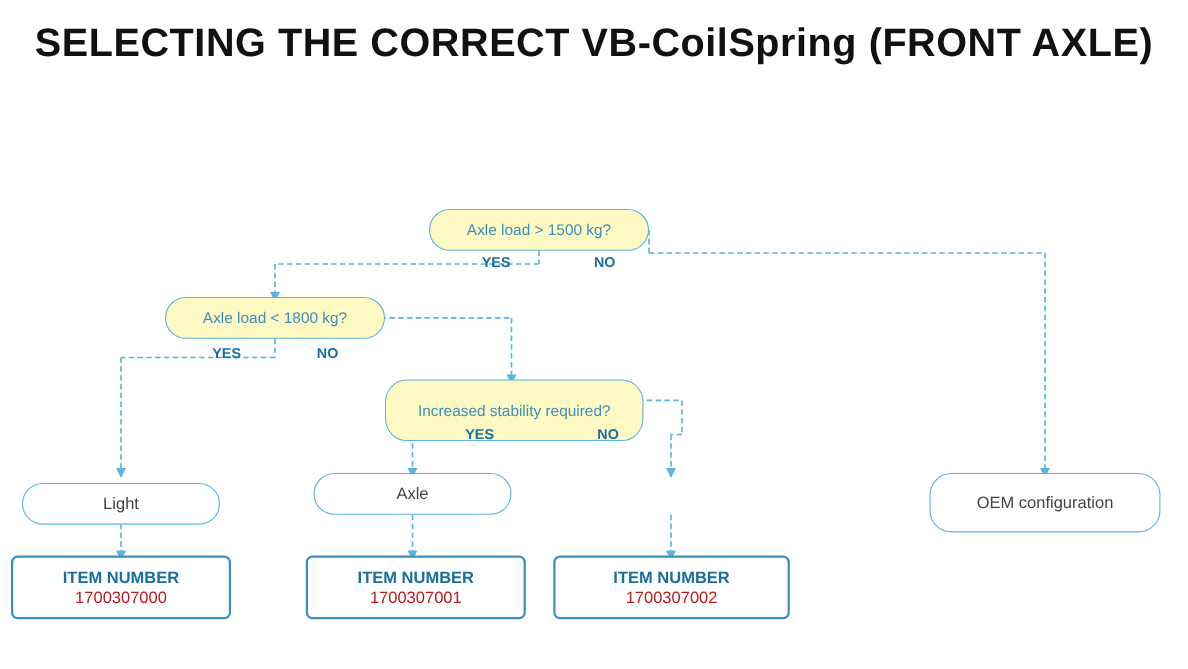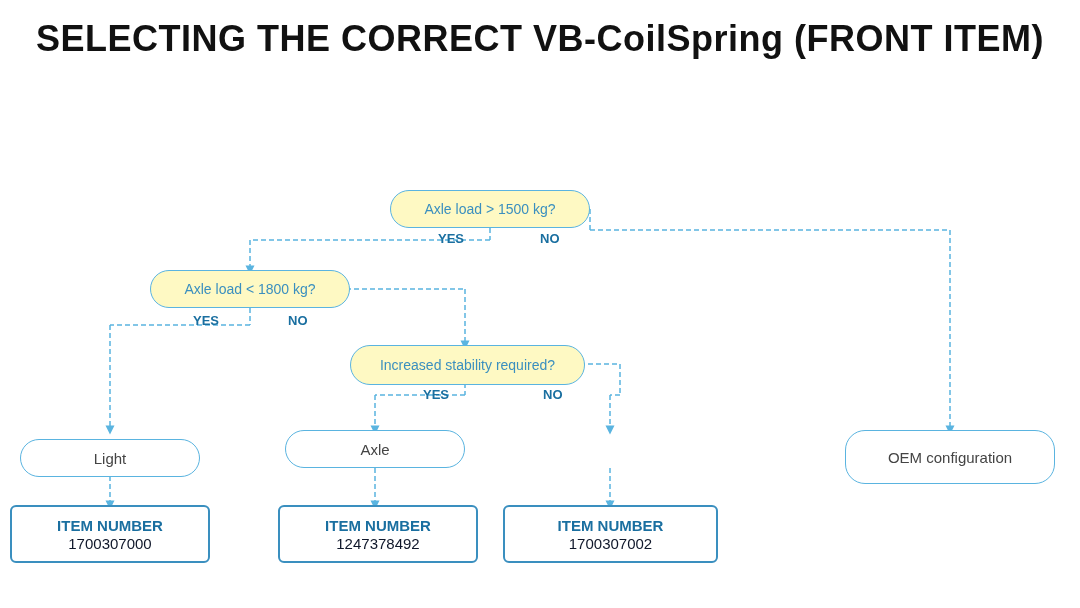--- a/index.html
+++ b/index.html
@@ -74,21 +74,21 @@
     .item-box .item-label {
       font-size: 15px;
       font-weight: 700;
       color: #1a6fa0;
       line-height: 1.3;
     }
 
     .item-box .item-number {
       font-size: 15px;
       font-weight: 400;
-      color: #0f172a;
+      color: #b91c1c;
     }
 
     
     .yn-label {
       position: absolute;
       font-size: 13px;
       font-weight: 700;
       color: #1a6fa0;
     }
 
@@ -98,21 +98,21 @@
       top: 0;
       left: 0;
       width: 1080px;
       height: 490px;
       pointer-events: none;
     }
   </style>
 </head>
 <body>
 
-<div class="page-title">SELECTING THE CORRECT VB-CoilSpring (FRONT ITEM)</div>
+<div class="page-title">SELECTING THE CORRECT VB-CoilSpring (FRONT AXLE)</div>
 
 <div class="diagram-area">
 
   <svg class="lines-svg">
     <defs>
       <marker id="arrow" markerWidth="8" markerHeight="8" refX="4" refY="4" orient="auto">
         <path d="M1,1 L7,4 L1,7 Z" fill="#5ab4e0"></path>
       </marker>
     </defs>
 
@@ -145,21 +145,21 @@
 
     <line x1="375" y1="393" x2="375" y2="430" stroke="#5ab4e0" stroke-width="1.5" stroke-dasharray="5,3" marker-end="url(#arrow)"></line>
 
     <line x1="610" y1="393" x2="610" y2="430" stroke="#5ab4e0" stroke-width="1.5" stroke-dasharray="5,3" marker-end="url(#arrow)"></line>
   </svg>
 
   <div class="decision-box" style="left:390px; top:115px; width:200px; height:38px;">Axle load &gt; 1500 kg?</div>
 
   <div class="decision-box" style="left:150px; top:195px; width:200px; height:38px;">Axle load &lt; 1800 kg?</div>
 
-  <div class="decision-box" style="left:350px; top:270px; width:235px; height:40px;">Increased stability required?</div>
+  <div class="decision-box" style="left:350px; top:270px; width:235px; height:56px;">Increased stability required?</div>
 
   <div class="yn-label" style="left:438px; top:156px;">YES</div>
   <div class="yn-label" style="left:540px; top:156px;">NO</div>
   <div class="yn-label" style="left:193px; top:238px;">YES</div>
   <div class="yn-label" style="left:288px; top:238px;">NO</div>
   <div class="yn-label" style="left:423px; top:312px;">YES</div>
   <div class="yn-label" style="left:543px; top:312px;">NO</div>
 
   <div class="result-box" style="left:20px; top:364px; width:180px; height:38px;">Light</div>
 
@@ -168,21 +168,21 @@
 
   <div class="result-box" style="left:845px; top:355px; width:210px; height:54px;">OEM configuration</div>
 
   <div class="item-box" style="left:10px; top:430px; width:200px; height:58px;">
     <span class="item-label">ITEM NUMBER</span>
     <span class="item-number">1700307000</span>
   </div>
 
   <div class="item-box" style="left:278px; top:430px; width:200px; height:58px;">
     <span class="item-label">ITEM NUMBER</span>
-    <span class="item-number">1247378492</span>
+    <span class="item-number">1700307001</span>
   </div>
 
   <div class="item-box" style="left:503px; top:430px; width:215px; height:58px;">
     <span class="item-label">ITEM NUMBER</span>
     <span class="item-number">1700307002</span>
   </div>
 
 </div>
 
 </body></html>

